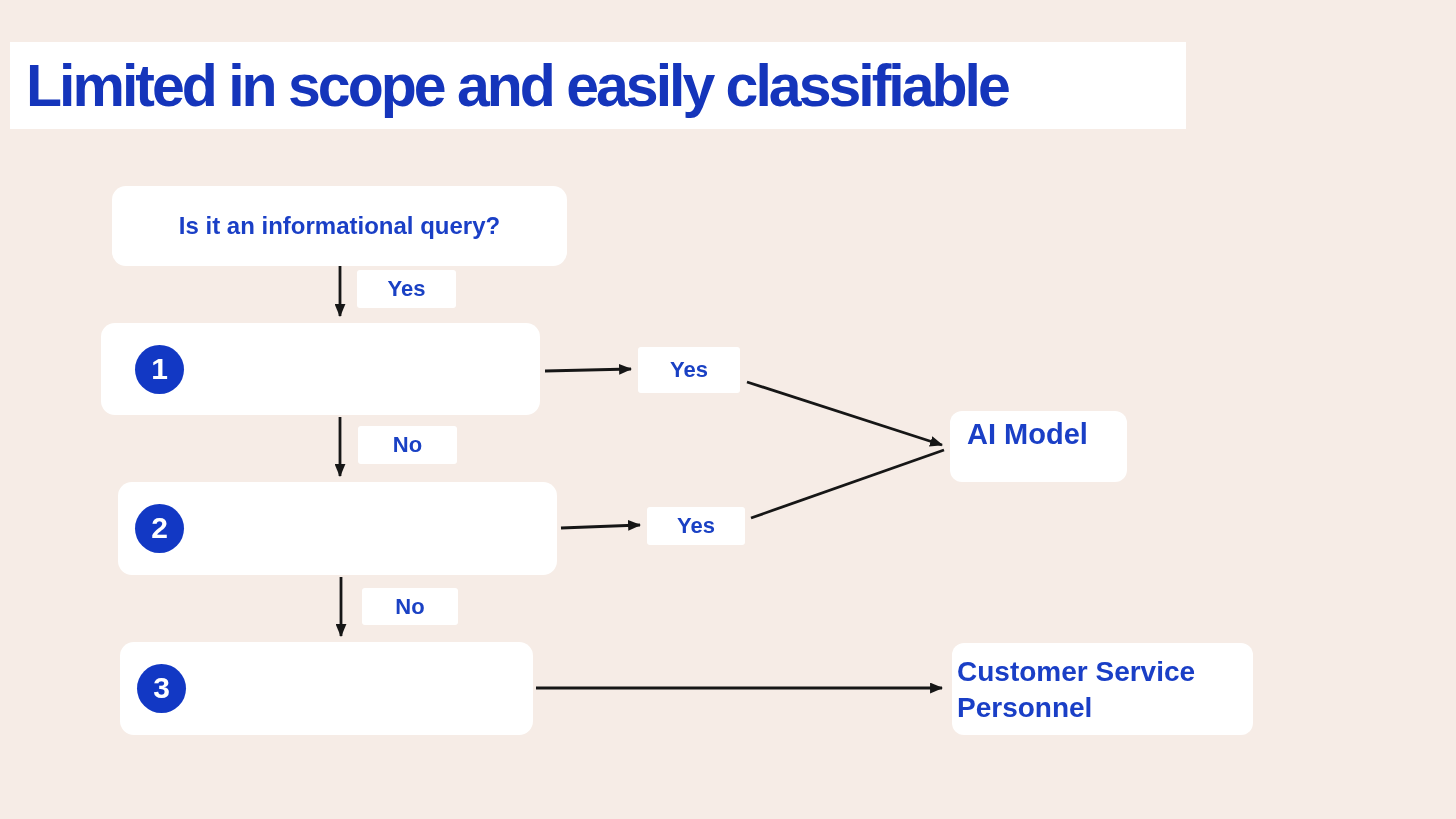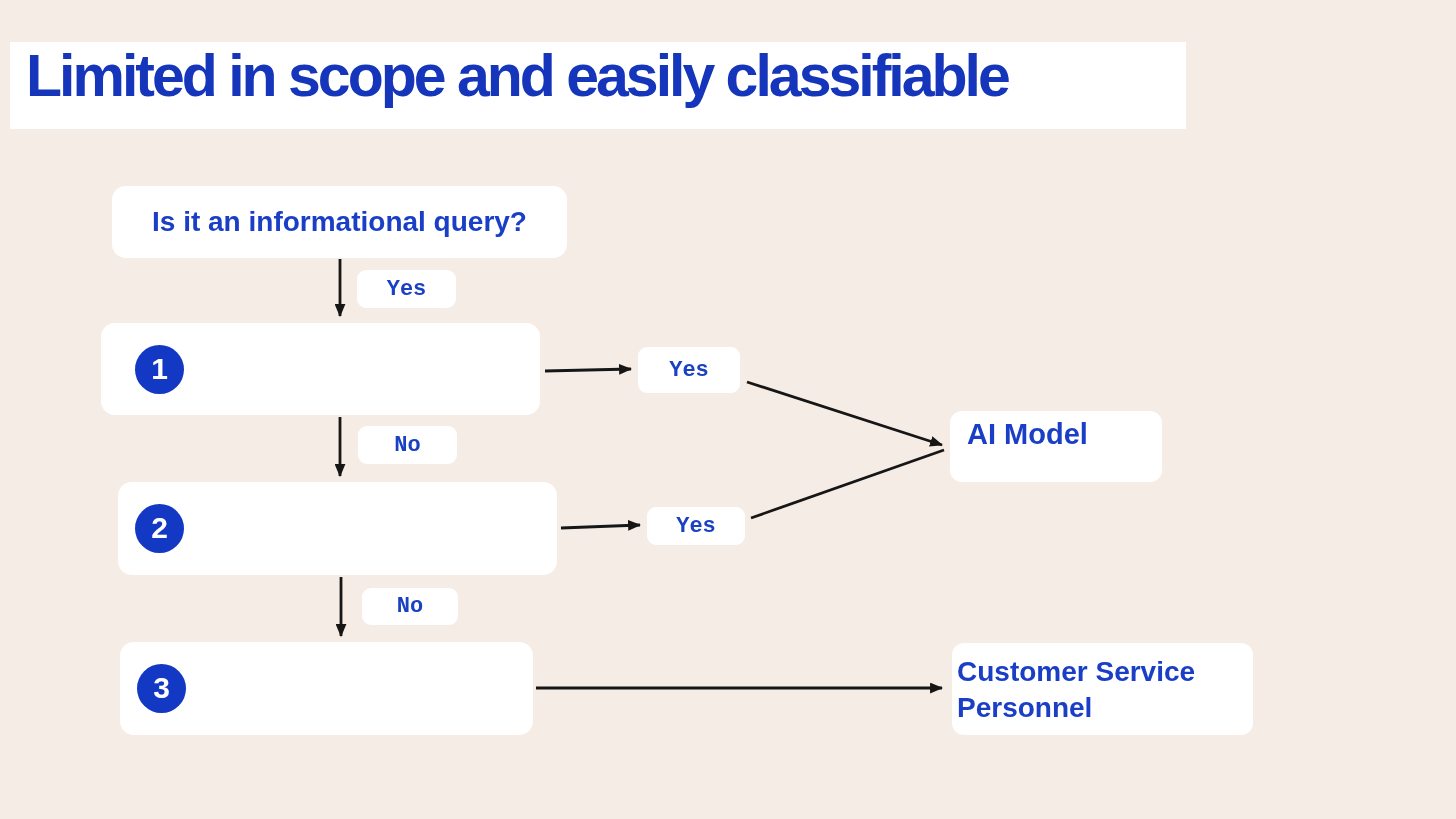--- a/index.html
+++ b/index.html
@@ -15,41 +15,41 @@
     width: 1456px; height: 819px;
     pointer-events: none;
   }
   .connectors line, .connectors path.edge {
     stroke: #161616; stroke-width: 2.8px; fill: none;
   }
   .banner {
     position: absolute; left: 10px; top: 42px;
     width: 1176px; height: 87px;
     background: #ffffff;
-    display: flex; 
+    display: flex; align-items: center;
   }
   .banner h1 {
     margin: 0 0 0 16px;
     font-size: 59px; font-weight: 800;
     letter-spacing: -3px;
     color: #1535bb;
     white-space: nowrap;
   }
   .node {
     position: absolute;
     background: #ffffff;
     border-radius: 14px;
     color: #1a3fc6;
     font-weight: 700;
     box-sizing: border-box;
   }
   .q0 {
-    left: 112px; top: 186px; width: 455px; height: 72px;
+    left: 112px; top: 186px; width: 455px; height: 80px;
     display: flex; align-items: center; justify-content: center;
-    font-size: 28px;
+    font-size: 24px;
   }
   .step {
     display: flex; align-items: center;
     font-size: 25px; line-height: 1.42;
   }
   .q1 { left: 101px; top: 323px; width: 439px; height: 92px; padding-left: 34px; }
   .q2 { left: 118px; top: 482px; width: 439px; height: 93px; padding-left: 17px; }
   .q3 { left: 120px; top: 642px; width: 413px; height: 93px; padding-left: 17px; }
   .badge {
     flex: 0 0 auto;
@@ -58,39 +58,38 @@
     background: #1238c4;
     color: #ffffff;
     display: flex; align-items: center; justify-content: center;
     font-size: 30px; font-weight: 800;
     margin-right: 21px;
   }
   .qtext { max-width: 332px; }
   .tag {
     position: absolute;
     background: #ffffff;
-    border-radius: 9px;
+    border-radius: 3px;
     display: flex; align-items: center; justify-content: center;
     font-size: 22px; font-weight: 700;
     color: #1a41c4;
     box-sizing: border-box;
-    font-family: Liberation Mono, monospace;
   }
   .tag.yes0 { left: 357px; top: 270px; width: 99px;  height: 38px; }
   .tag.yes1 { left: 638px; top: 347px; width: 102px; height: 46px; }
   .tag.no1  { left: 358px; top: 426px; width: 99px;  height: 38px; }
   .tag.yes2 { left: 647px; top: 507px; width: 98px;  height: 38px; }
   .tag.no2  { left: 362px; top: 588px; width: 96px;  height: 37px; }
   .outcome {
     border-radius: 12px;
     font-weight: 700;
     color: #1a3fc6;
   }
   .ai {
-    left: 950px; top: 411px; width: 212px; height: 71px;
+    left: 950px; top: 411px; width: 177px; height: 71px;
     font-size: 29px;
     padding: 7px 0 0 17px;
   }
   .cs {
     left: 952px; top: 643px; width: 301px; height: 92px;
     font-size: 28px; line-height: 1.3;
     padding: 11px 10px 0 5px;
   }
 </style>
 </head>

